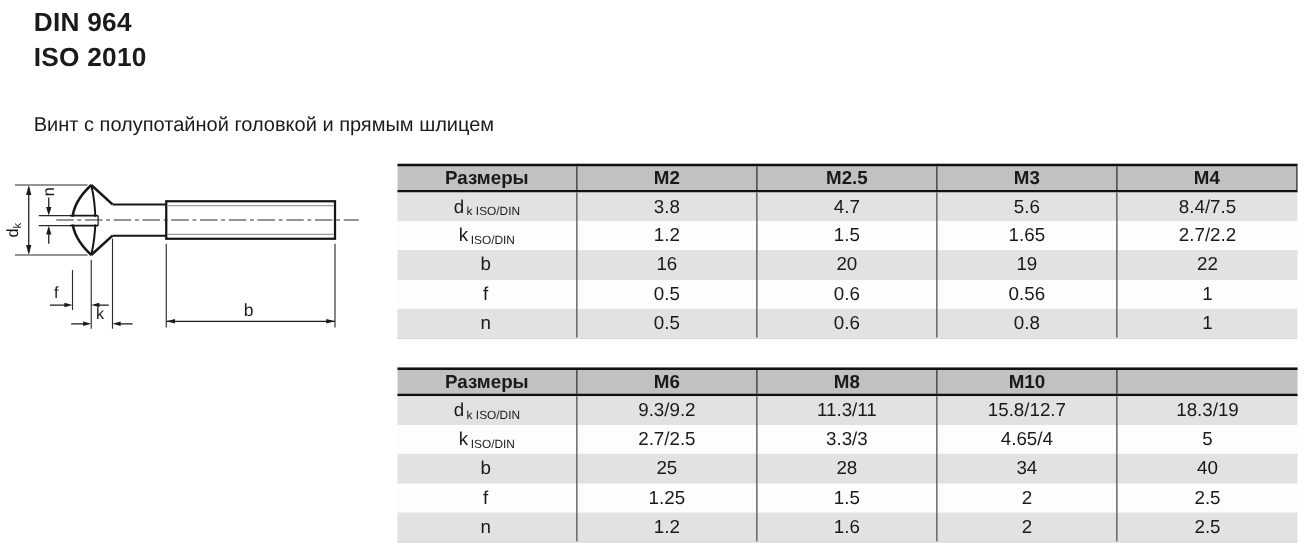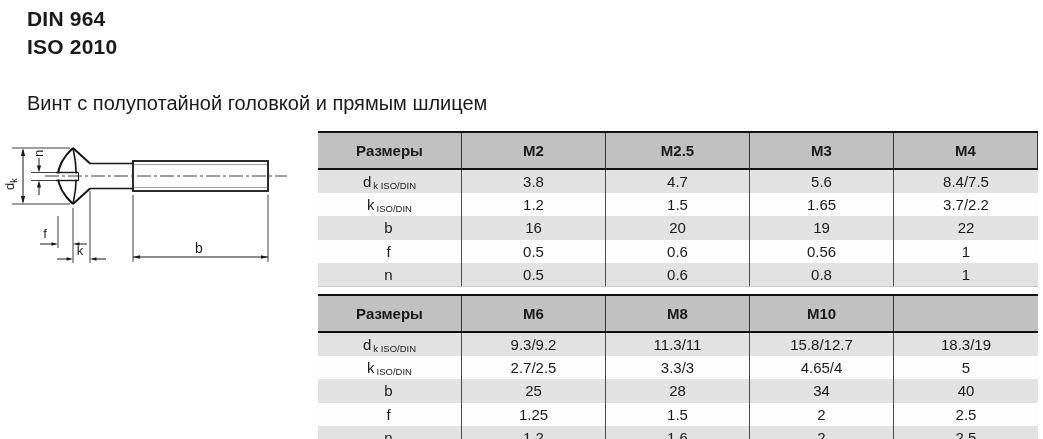--- a/index.html
+++ b/index.html
@@ -2,32 +2,32 @@
 <html style="--header_bg: #c1c1c1; --row_alt_bg: #e2e2e2; --row_bg: #fdfdfd; --line: #1a1a1a;"><head>
 <meta charset="utf-8">
 <style>
   html,body { margin:0; padding:0; }
   body {
     width:1043px; height:439px; background:#ffffff; position:relative;
     font-family:"Liberation Sans", sans-serif; color:#1a1a1a; overflow:hidden;
   }
   .titles { position:absolute; left:27px; top:5px; }
   .title-line { font-size:21px; font-weight:bold; line-height:28px; letter-spacing:0.2px; }
-  .subtitle { position:absolute; left:27px; top:92px; font-size:20px; }
+  .subtitle { position:absolute; left:27px; top:92px; font-size:16px; }
 
   svg.drawing { position:absolute; left:0; top:135px; }
   svg text { font-family:"Liberation Sans", sans-serif; fill:#1a1a1a; }
 
   .tbl { position:absolute; left:318px; width:720px; border-bottom:1px solid #c9c9c9; }
   #table1 { top:131px; }
   #table2 { top:294px; }
   .row { display:flex; height:23.2px; background:var(--row_bg); }
   .row.alt { background:var(--row_alt_bg); }
   .row.header {
-    height:39px; box-sizing:border-box; background:var(--header_bg);
+    height:23px; box-sizing:border-box; background:var(--header_bg);
     border-top:2px solid #111; border-bottom:2px solid #111; font-weight:bold;
   }
   .cell {
     flex:0 0 20%; box-sizing:border-box; display:flex;
     align-items:center; justify-content:center;
     font-size:15px; border-right:1px solid #4a4a4a;
     white-space:nowrap; overflow:hidden;
   }
   .row.header .cell { border-right:1px solid #333; }
   .cell:last-child { border-right:none; }
@@ -139,21 +139,21 @@
     <div class="cell">8.4/7.5</div>
   </div>
   <div class="row">
     <div class="cell">
         <span class="lm">k</span>
         <span class="ls">ISO/DIN</span>
       </div>
     <div class="cell">1.2</div>
     <div class="cell">1.5</div>
     <div class="cell">1.65</div>
-    <div class="cell">3.7/2.2</div>
+    <div class="cell">2.7/2.2</div>
   </div>
   <div class="row alt">
     <div class="cell">
         <span class="lm">b</span>
         <span class="ls"></span>
       </div>
     <div class="cell">16</div>
     <div class="cell">20</div>
     <div class="cell">19</div>
     <div class="cell">22</div>

